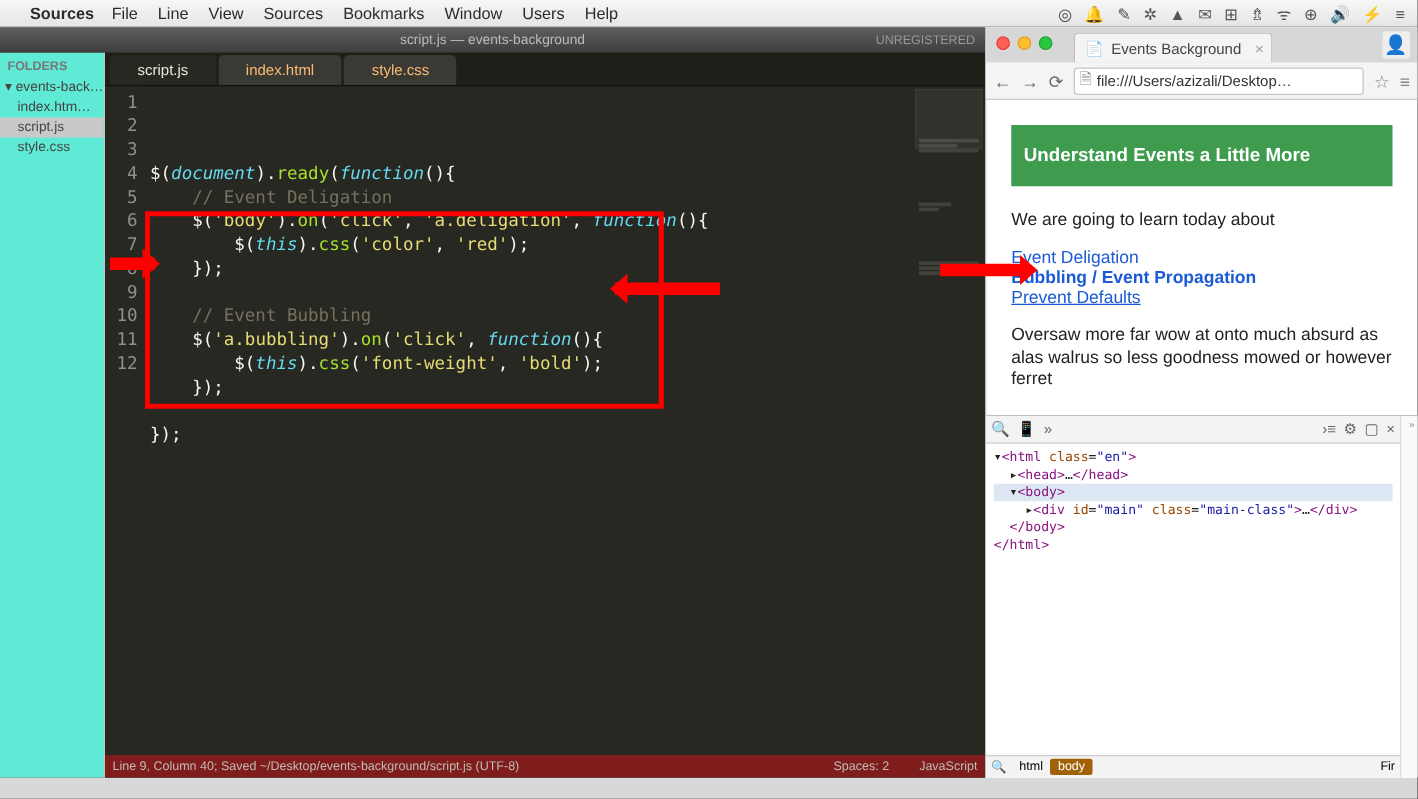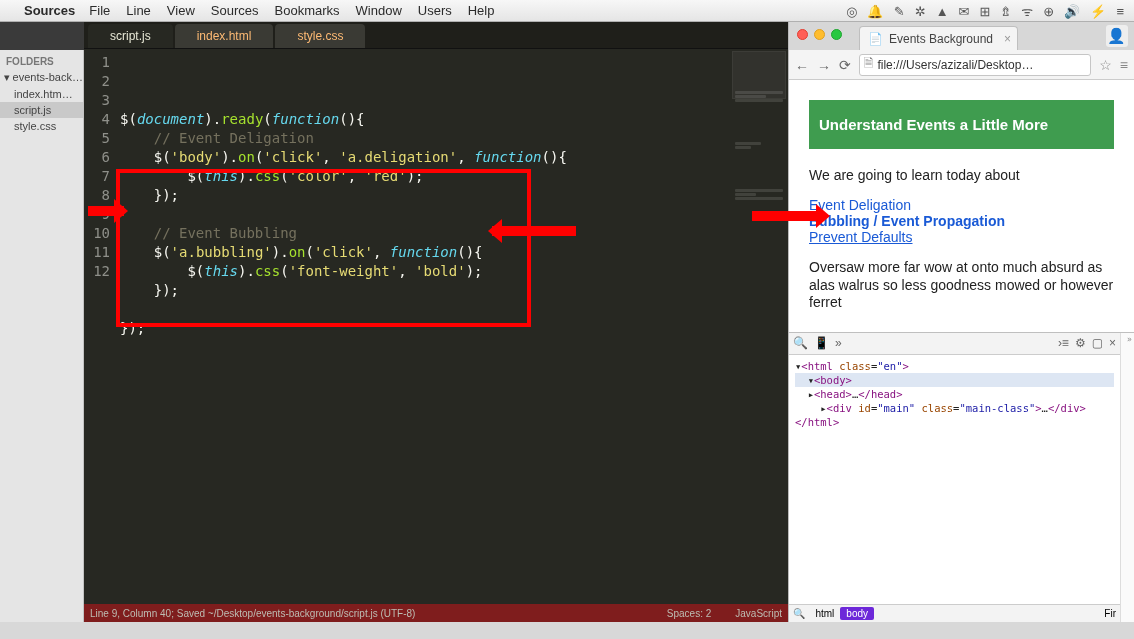--- a/index.html
+++ b/index.html
@@ -47,27 +47,26 @@
   }
   .subl-title .unreg {
     position: absolute; right: 8px; font-size: 10px; color: #999;
   }
 
   .subl-body {
     flex: 1; display: flex; min-height: 0;
   }
   .sidebar {
     width: 84px;
-    background: #e5e5e5;
+    background: #5eead4;
     color: #444;
     font-size: 11px;
     border-right: 1px solid #c3c3c3;
     padding: 4px 0;
     overflow: hidden;
-    margin-top: 28px;
   }
   .sidebar .hdr {
     font-size: 10px; color: #777; font-weight: 700;
     padding: 2px 6px;
   }
   .sidebar .item {
     padding: 2px 4px 2px 14px;
     white-space: nowrap;
   }
   .sidebar .item.sel { background: #c9c9c9; }
@@ -322,35 +321,39 @@
 
   .dt-footer {
     height: 18px;
     border-top: 1px solid #ccc;
     background: #f3f3f3;
     display: flex; align-items: center;
     font-size: 10px;
     padding: 0 4px; gap: 4px;
   }
   .crumb { padding: 1px 6px; border-radius: 2px; }
-  .crumb.body { background: #6d28d9; color: #fff; }
+  .crumb.body { background: #a16207; color: #fff; }
   .dt-footer .spc { flex:1; }
 </style>
 </head>
 <body>
 
 <div class="menubar">
   <span class="apple"></span>
   <span class="app">Sources</span>
   <span id="menu-items"><span class="mitem">File</span><span class="mitem">Line</span><span class="mitem">View</span><span class="mitem">Sources</span><span class="mitem">Bookmarks</span><span class="mitem">Window</span><span class="mitem">Users</span><span class="mitem">Help</span></span>
   <span class="spacer"></span>
   <span id="menu-right"><span class="ricon">◎</span><span class="ricon">🔔</span><span class="ricon">✎</span><span class="ricon">✲</span><span class="ricon">▲</span><span class="ricon">✉</span><span class="ricon">⊞</span><span class="ricon">⇯</span><span class="ricon">ᯤ</span><span class="ricon">⊕</span><span class="ricon">🔊</span><span class="ricon">⚡</span><span class="ricon">≡</span></span>
 </div>
 
 <div class="sublime">
+  <div class="subl-title">
+    <span>script.js — events-background</span>
+    <span class="unreg">UNREGISTERED</span>
+  </div>
   <div class="subl-body">
     <div class="sidebar">
       <div class="hdr">FOLDERS</div>
       <div class="item" style="padding-left:4px">▾ <span>events-back…</span></div>
       <div id="side-files">
           <div class="item">index.htm…</div>
           <div class="item sel">script.js</div>
           <div class="item">style.css</div>
         </div>
     </div>
@@ -452,23 +455,24 @@
         <span class="tbtn">📱</span>
         <span class="tbtn">»</span>
         <span class="spc"></span>
         <span class="tbtn">›≡</span>
         <span class="tbtn">⚙</span>
         <span class="tbtn">▢</span>
         <span class="tbtn">×</span>
       </div>
       <div class="dt-dom" id="dt-dom">
           <div class="row">▾<span class="t">&lt;html</span> <span class="a">class</span>=<span class="v">"en"</span><span class="t">&gt;</span></div>
+          <div class="row">  ▸<span class="t">&lt;head&gt;</span>…<span class="t">&lt;/head&gt;</span></div>
           <div class="row sel">  ▾<span class="t">&lt;body&gt;</span></div>
-          <div class="row">  ▸<span class="t">&lt;head&gt;</span>…<span class="t">&lt;/head&gt;</span></div>
           <div class="row">    ▸<span class="t">&lt;div</span> <span class="a">id</span>=<span class="v">"main"</span> <span class="a">class</span>=<span class="v">"main-class"</span><span class="t">&gt;</span>…<span class="t">&lt;/div&gt;</span></div>
+          <div class="row">  <span class="t">&lt;/body&gt;</span></div>
           <div class="row"><span class="t">&lt;/html&gt;</span></div>
         </div>
       <div class="dt-footer">
         <span class="tbtn">🔍</span>
         <span id="crumbs"><span class="crumb">html</span><span class="crumb body">body</span></span>
         <span class="spc"></span>
         <span>Fir</span>
       </div>
     </div>
     <div class="dt-right">»</div>

